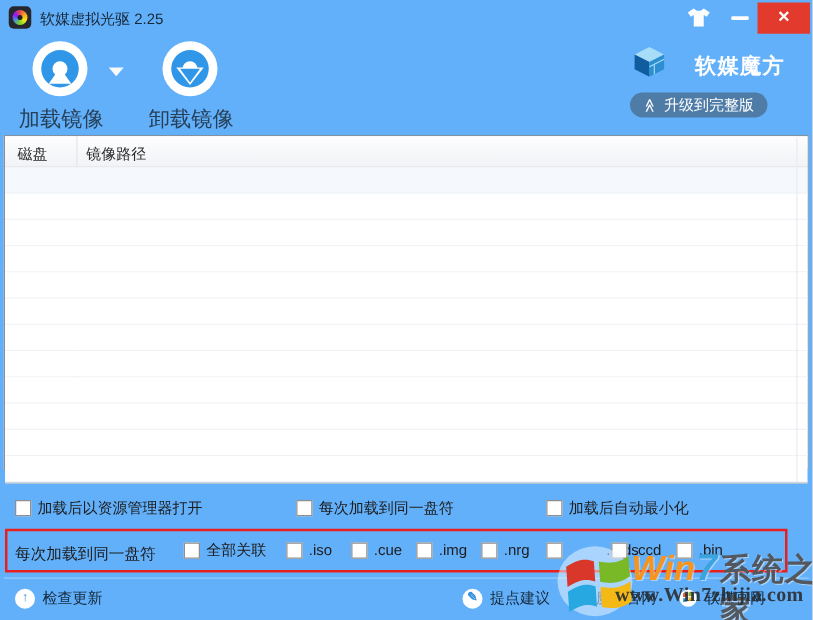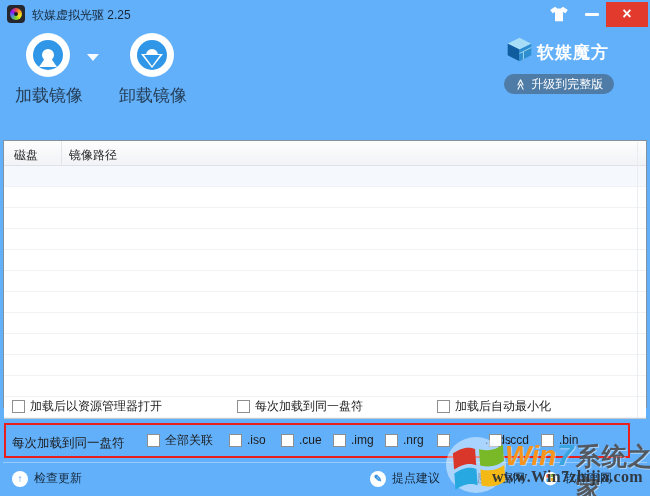--- a/index.html
+++ b/index.html
@@ -23,29 +23,29 @@
   .disc::after{content:"";position:absolute;left:16px;top:16px;width:12px;height:12px;border-radius:50%;background:#fff;}
   .tri-up{position:absolute;left:13px;top:21px;width:0;height:0;z-index:2;
        border-left:9px solid transparent;border-right:9px solid transparent;border-bottom:13px solid #fff;}
   .tri-dw{position:absolute;left:11px;top:21px;width:0;height:0;z-index:2;
        border-left:11px solid transparent;border-right:11px solid transparent;border-top:14px solid #fff;}
   .tri-db{position:absolute;left:14px;top:22px;width:0;height:0;z-index:3;
        border-left:8px solid transparent;border-right:8px solid transparent;border-top:11px solid #2f96e8;}
   .tlabel{position:absolute;width:72px;text-align:center;top:84px;font-size:17px;color:#253f58;}
   .caret{position:absolute;left:87px;top:54px;width:0;height:0;
        border-left:6px solid transparent;border-right:6px solid transparent;border-top:7px solid rgba(255,255,255,.95);}
-  .brand{position:absolute;left:537px;top:41px;font-size:17px;font-weight:bold;color:#fff;letter-spacing:1px;text-align:right;}
+  .brand{position:absolute;left:556px;top:41px;font-size:17px;font-weight:bold;color:#fff;letter-spacing:1px;text-align:right;}
   .brandcube{position:absolute;left:506px;top:36px;width:27px;height:27px;}
   .pill{position:absolute;left:504px;top:74px;width:110px;height:20px;border-radius:10px;background:#4e7ca6;
        color:#fff;font-size:12px;display:flex;align-items:center;justify-content:center;gap:5px;}
   .chev{display:inline-block;transform:rotate(-90deg);font-size:11px;line-height:11px;}
 
   
   .content{position:absolute;left:3px;top:108px;width:644px;height:268px;background:#fff;
-       border:1px solid #8391a1;box-sizing:border-box;margin-top:32px;}
+       border:1px solid #8391a1;box-sizing:border-box;}
   .thead{position:absolute;left:0;top:0;width:100%;height:25px;box-sizing:border-box;
        background:linear-gradient(#fdfdfe,#f1f3f6);border-bottom:1px solid #dfe3e8;}
   .th1{position:absolute;left:10px;top:6px;font-size:12px;color:#2a2a2a;}
   .th2{position:absolute;left:65px;top:6px;font-size:12px;color:#2a2a2a;}
   .vline{position:absolute;left:57px;top:0;width:1px;height:277px;background:#e2e6ea;}
   .tbody{position:absolute;left:0;top:25px;width:100%;}
   .trow{height:20px;border-bottom:1px solid #f0f2f5;background:#fff;}
   .trow.first{background:#f5f8fc;}
   .tdivider{position:absolute;left:0;top:277px;width:100%;height:1px;background:#c2cad2;}
   .sbtrack{position:absolute;left:633px;top:1px;width:1px;height:276px;background:#e9ecf0;}

